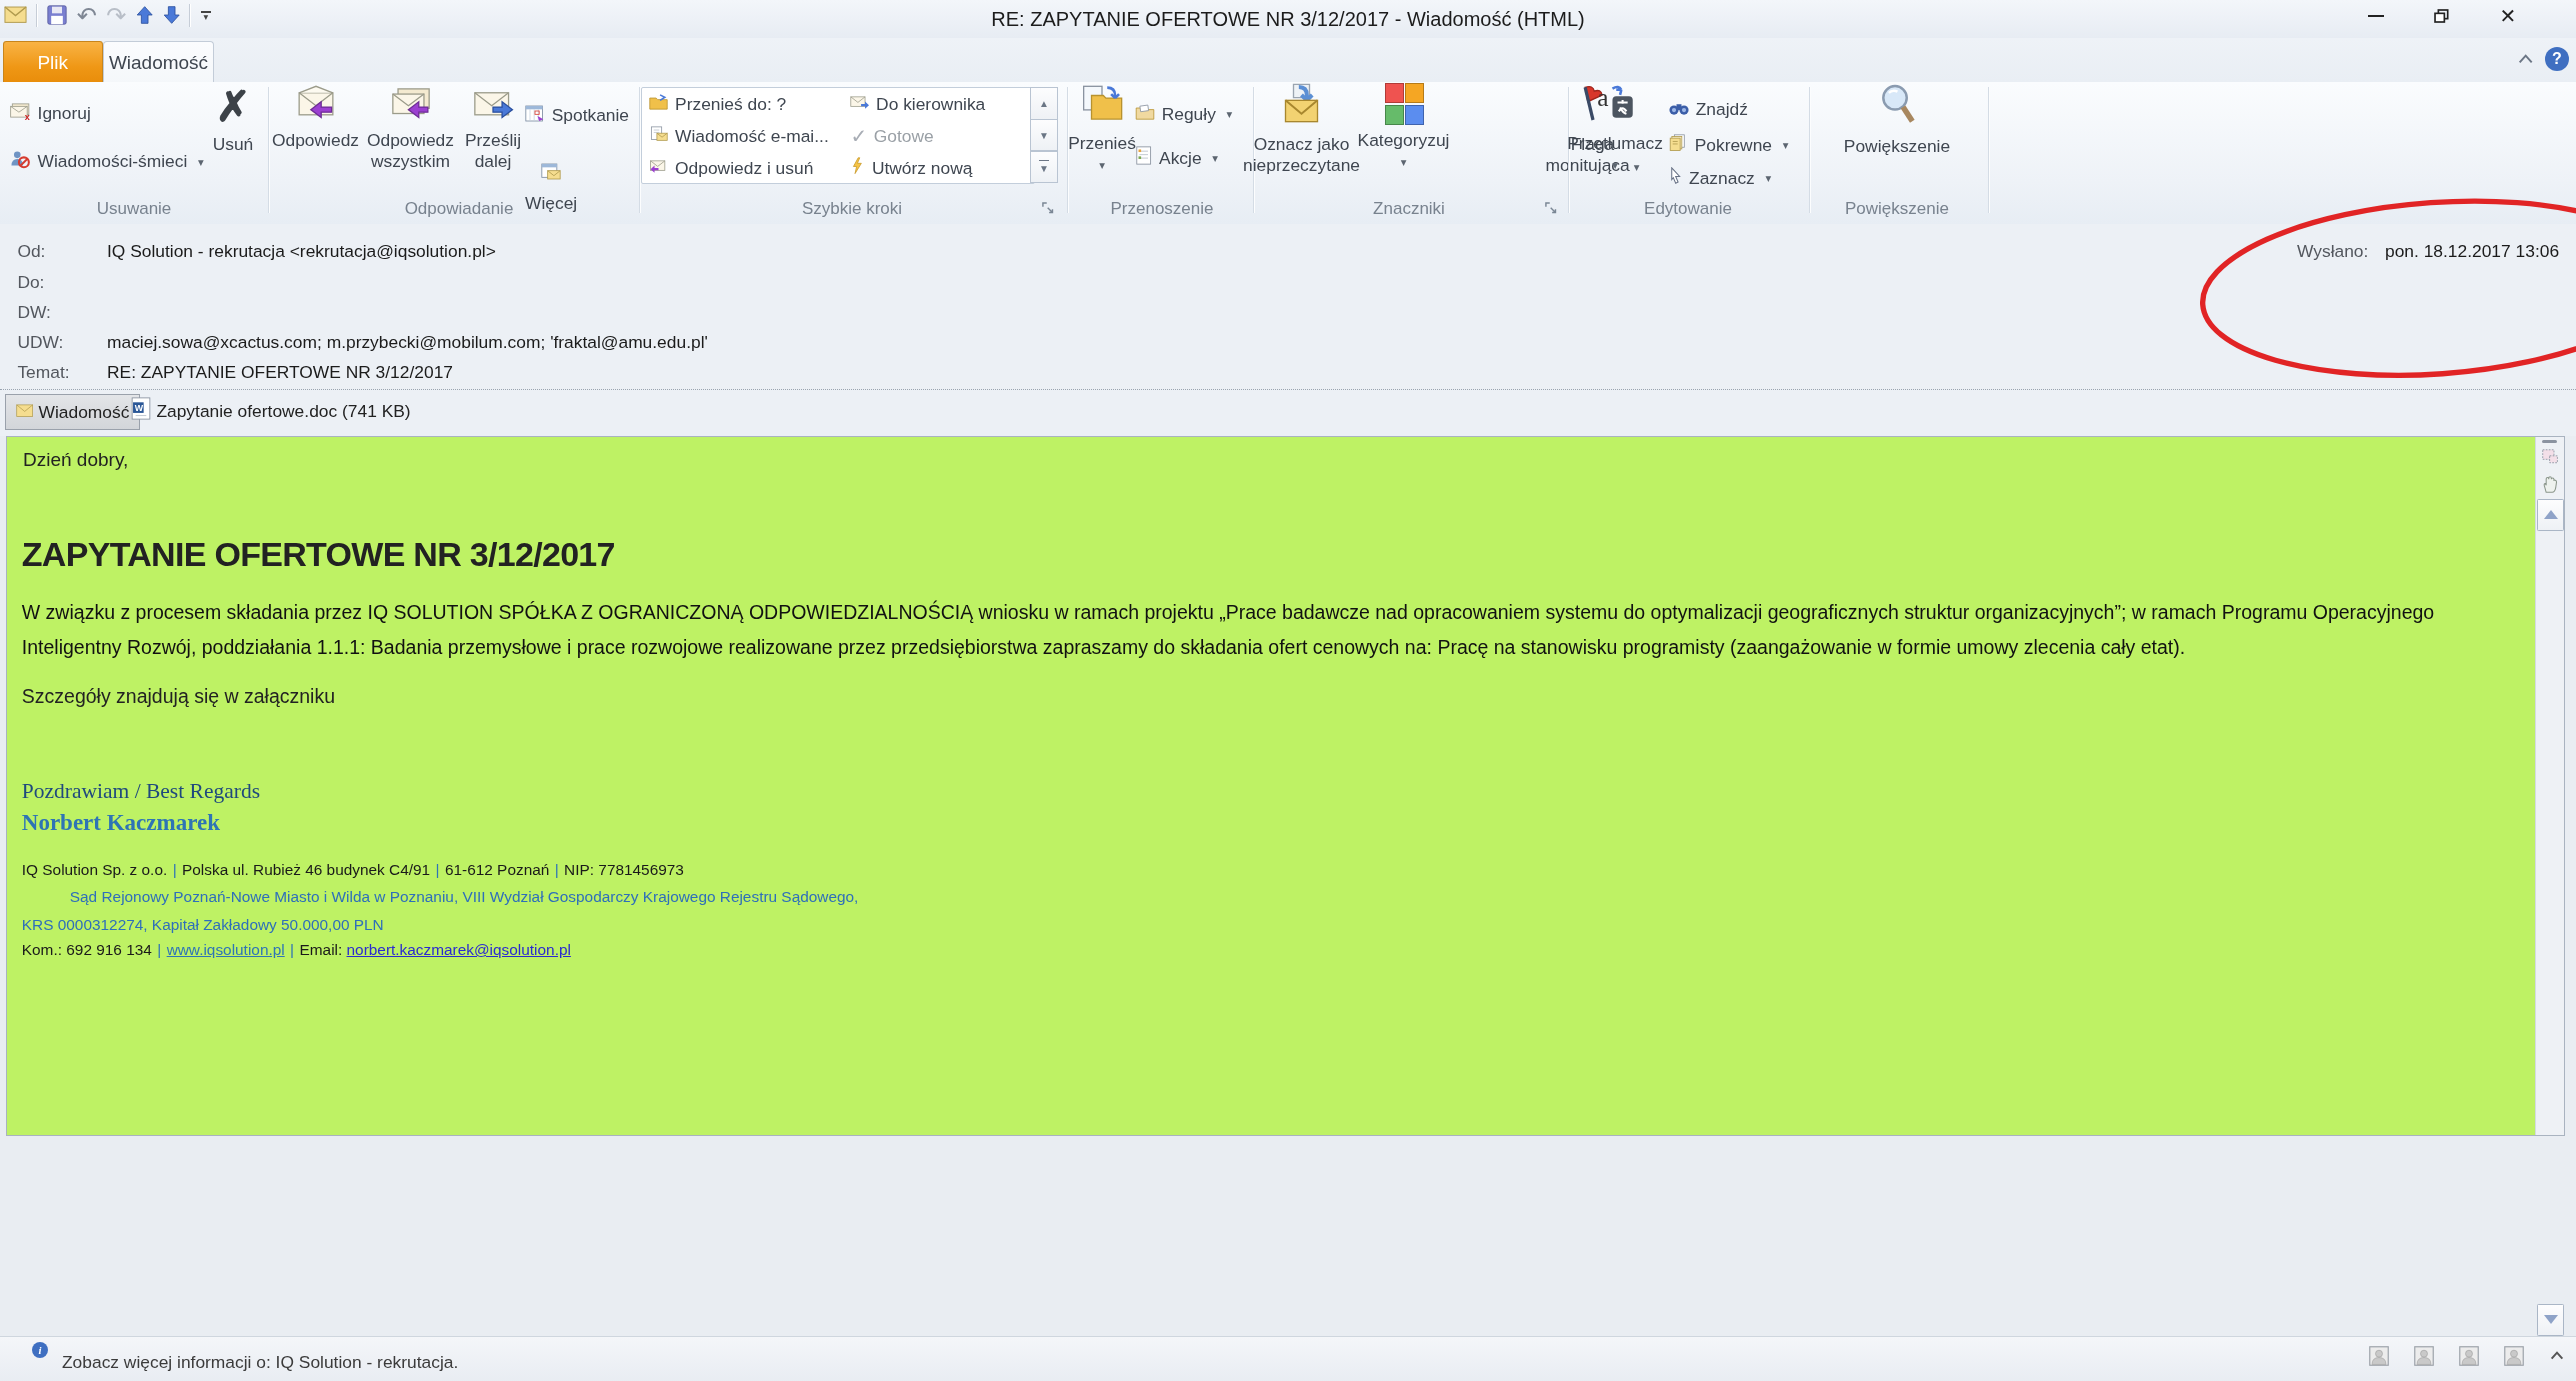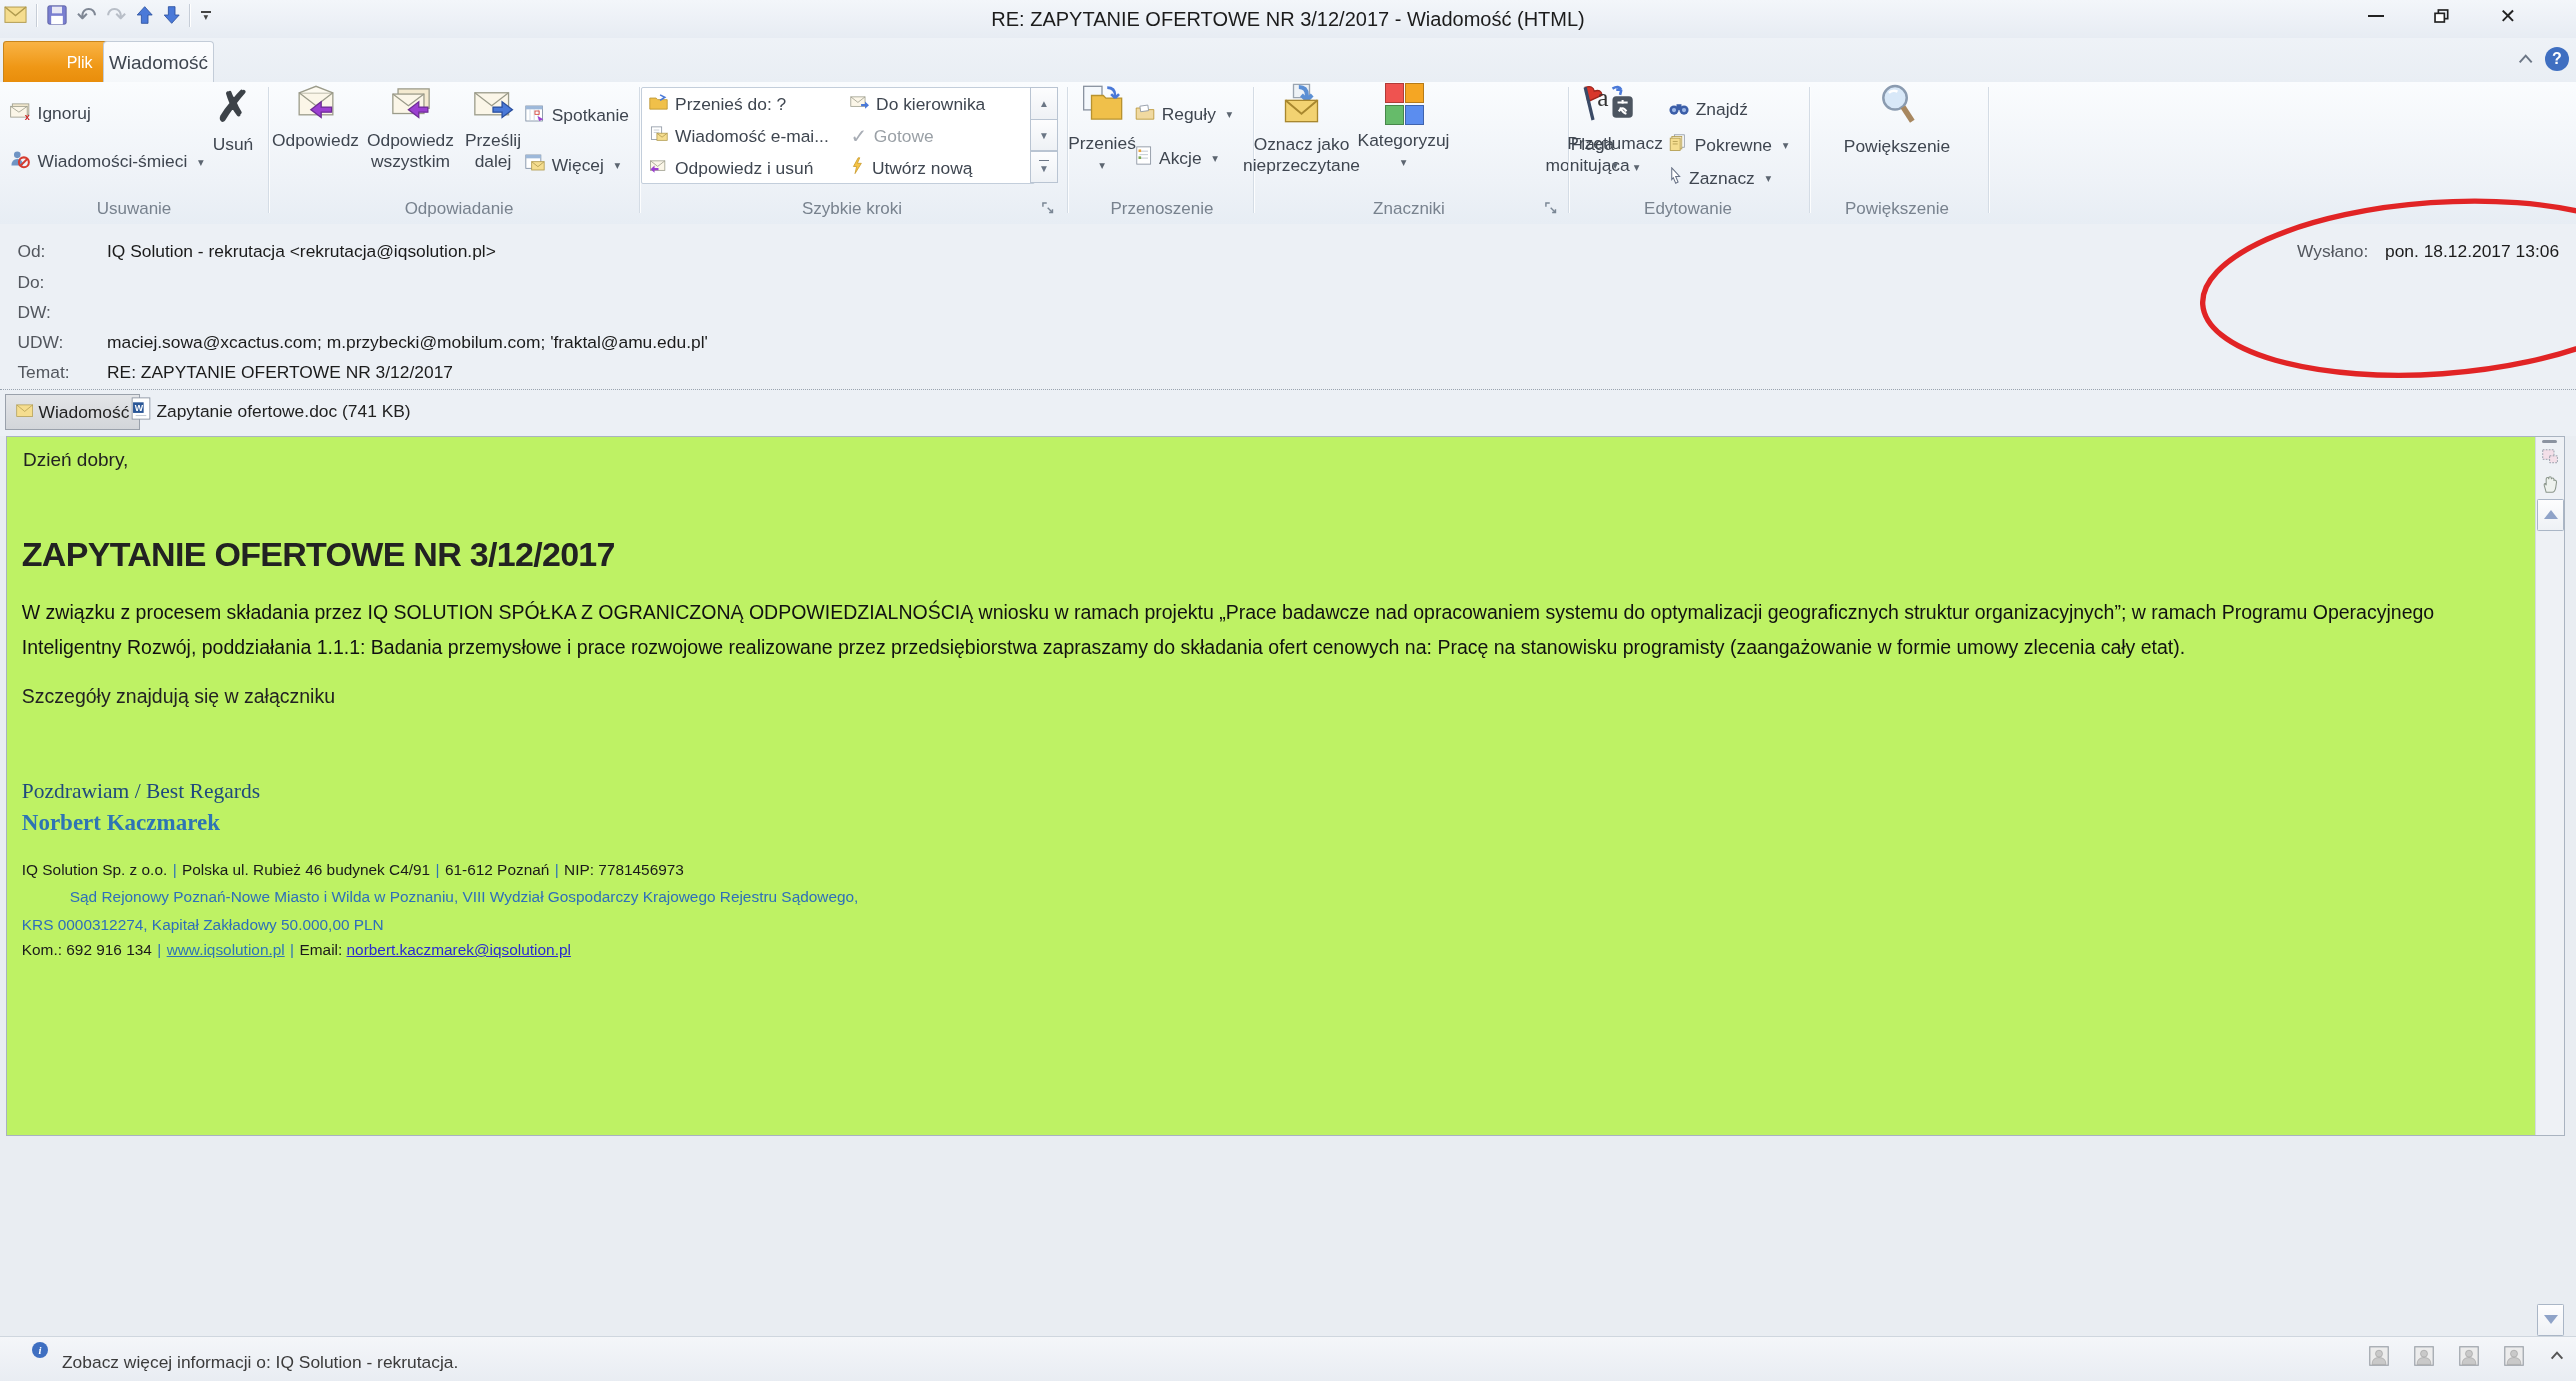--- a/index.html
+++ b/index.html
@@ -13,21 +13,21 @@
   .qsep{width:0.7px;height:23px;background:#c6cdd7;border-right:0.7px solid #fff;}
   .title{position:absolute;left:0;top:8px;width:2576px;text-align:center;
          font-size:20px;color:#1c1c1c;}
   .wbtn{position:absolute;top:0;width:62px;height:31px;display:flex;align-items:center;
         justify-content:center;color:#222;}
   
   .tabrow{position:absolute;left:0;top:38px;width:2576px;height:44px;
           background:linear-gradient(#eef2f7,#e9eef4);}
   .tab-file{position:absolute;left:2.7px;top:2.7px;width:98px;height:42px;border-radius:3.4px 3.4px 0 0;
             background:linear-gradient(#f9b345,#ef9715 60%,#e88c0a);border:0.7px solid #c8851c;border-bottom:none;
-            color:#fff;font-size:16px;display:flex;align-items:center;justify-content:center;padding-left:27px;}
+            color:#fff;font-size:19px;display:flex;align-items:center;justify-content:center;}
   .tab-msg{position:absolute;left:103px;top:2.7px;width:109px;height:42px;border-radius:4px 4px 0 0;
            background:linear-gradient(#fbfcfe,#f4f7fa);border:0.7px solid #c3ccd8;border-bottom:none;
            color:#3f4650;font-size:19px;display:flex;align-items:center;justify-content:center;}
   
   .ribbon{position:absolute;left:0;top:82px;width:2576px;height:142px;
           background:linear-gradient(#fafcfe,#eef2f7 70%,#e7edf4);border-bottom:0.7px solid #c9d2dd;}
   .gsep{position:absolute;top:5.4px;height:126px;width:0.7px;background:#d4dce5;border-right:0.7px solid #fcfdfe;}
   .glabel{position:absolute;top:117px;transform:translateX(-50%);font-size:17px;color:#78828e;white-space:nowrap;}
   .sbtn{position:absolute;display:flex;align-items:center;gap:6.7px;font-size:17.4px;color:#3f4650;white-space:nowrap;}
   .bigbtn{position:absolute;display:flex;flex-direction:column;align-items:center;
@@ -215,21 +215,21 @@
             <rect x="1" y="2" width="20" height="4" fill="#9db8d9"></rect>
             <line x1="6" y1="6" x2="6" y2="20" stroke="#c6d2e0"></line>
             <line x1="11" y1="6" x2="11" y2="20" stroke="#c6d2e0"></line>
             <line x1="16" y1="6" x2="16" y2="20" stroke="#c6d2e0"></line>
             <rect x="12" y="8" width="5" height="4" fill="none" stroke="#d63b2f"></rect>
             <path d="M15 14 L22 18 L17 20 Z" fill="#9b3fd1"></path>
           </svg>
       </span>
       <span>Spotkanie</span>
     </div>
-    <div class="sbtn" style="left:525px;top:71px;">
+    <div class="sbtn" style="left:525px;top:80px;flex-direction:column;">
       <span>
         <svg width="20" height="19" viewBox="0 0 24 22">
             <rect x="1" y="2" width="18" height="16" fill="#fff" stroke="#7a8aa0"></rect>
             <rect x="1" y="2" width="18" height="4" fill="#9db8d9"></rect>
             <rect x="8" y="10" width="15" height="10" fill="#f5dd8f" stroke="#b09a4e"></rect>
             <path d="M8 10 L15.5 16 L23 10" fill="none" stroke="#b09a4e"></path>
           </svg>
       </span>
       <span>Więcej</span>
       <span class="car">▾</span>

